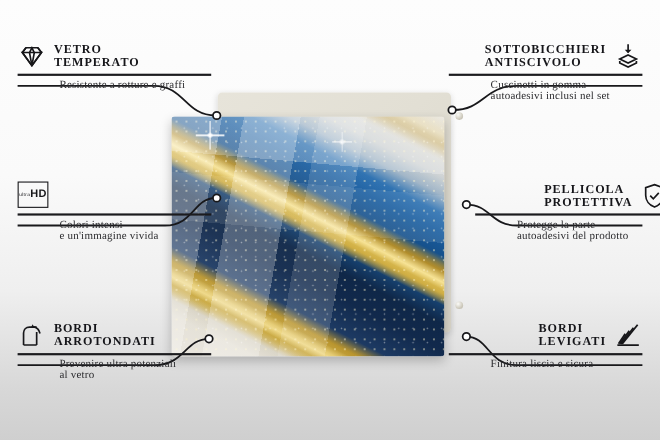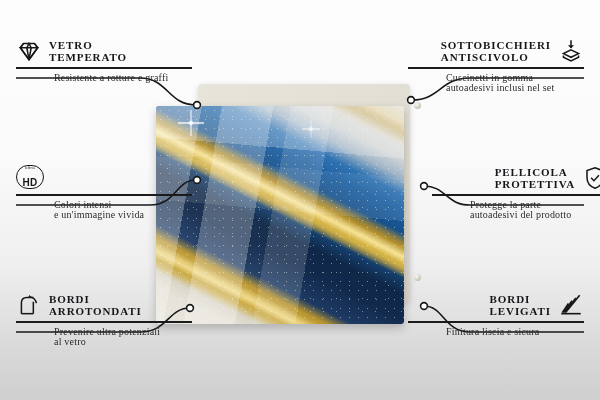--- a/index.html
+++ b/index.html
@@ -78,22 +78,22 @@
   .ico svg{display:block;width:26px;height:26px;}
   .right .ttl,.right .sub{text-align:left;}
 
   .c-tl{left:16px;top:38px;width:176px;}
   .c-ml{left:16px;top:165px;width:176px;}
   .c-bl{left:16px;top:292px;width:176px;}
   .c-tr{left:408px;top:38px;width:176px;}
   .c-mr{left:432px;top:165px;width:176px;}
   .c-br{left:408px;top:292px;width:176px;}
 
-  .hdbadge{width:26px;height:22px;border:1.6px solid #17171a;border-radius:12px;
-           display:flex;flex-direction:column;align-items:center;justify-content:space-between;line-height:1;}
+  .hdbadge{width:26px;height:22px;border:1.6px solid #17171a;border-radius:0;
+           display:flex;align-items:center;justify-content:center;line-height:1;}
   .hdbadge .u{font-size:4.4px;letter-spacing:.3px;font-family:"Liberation Sans",sans-serif;}
   .hdbadge .h{font-size:10px;font-weight:700;font-family:"Liberation Sans",sans-serif;letter-spacing:.3px;}
 
   .lead{position:absolute;left:0;top:0;width:600px;height:400px;pointer-events:none;}
 </style>
 </head>
 <body>
 
 <div class="stage">
 

